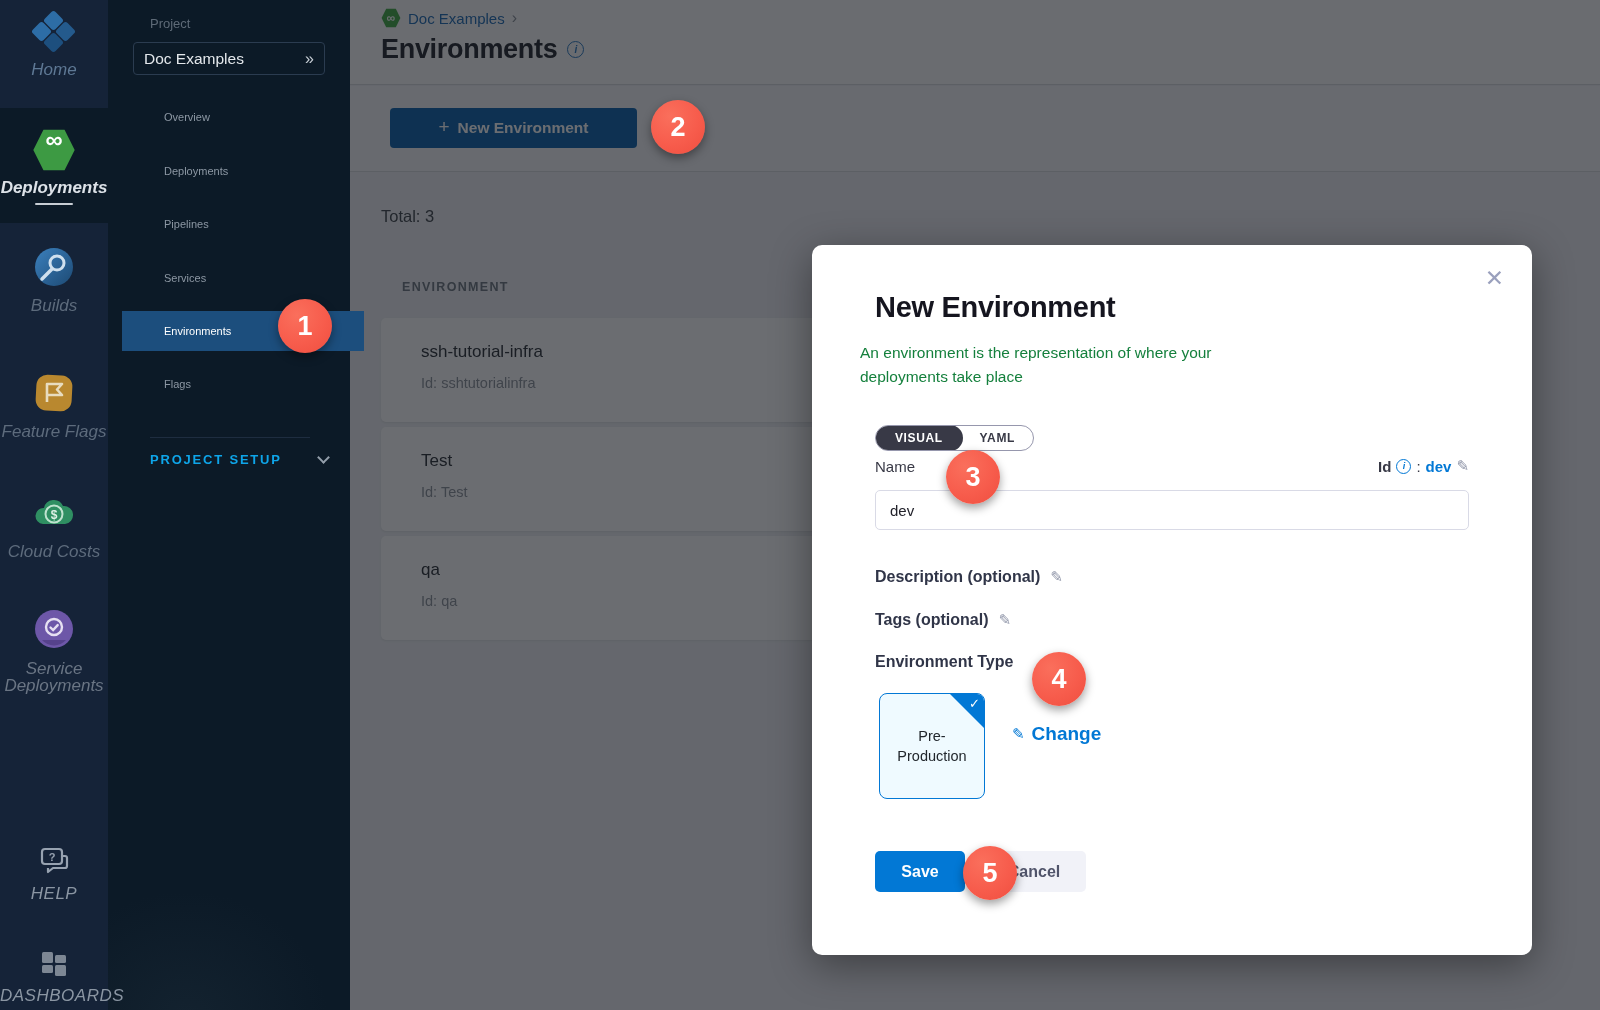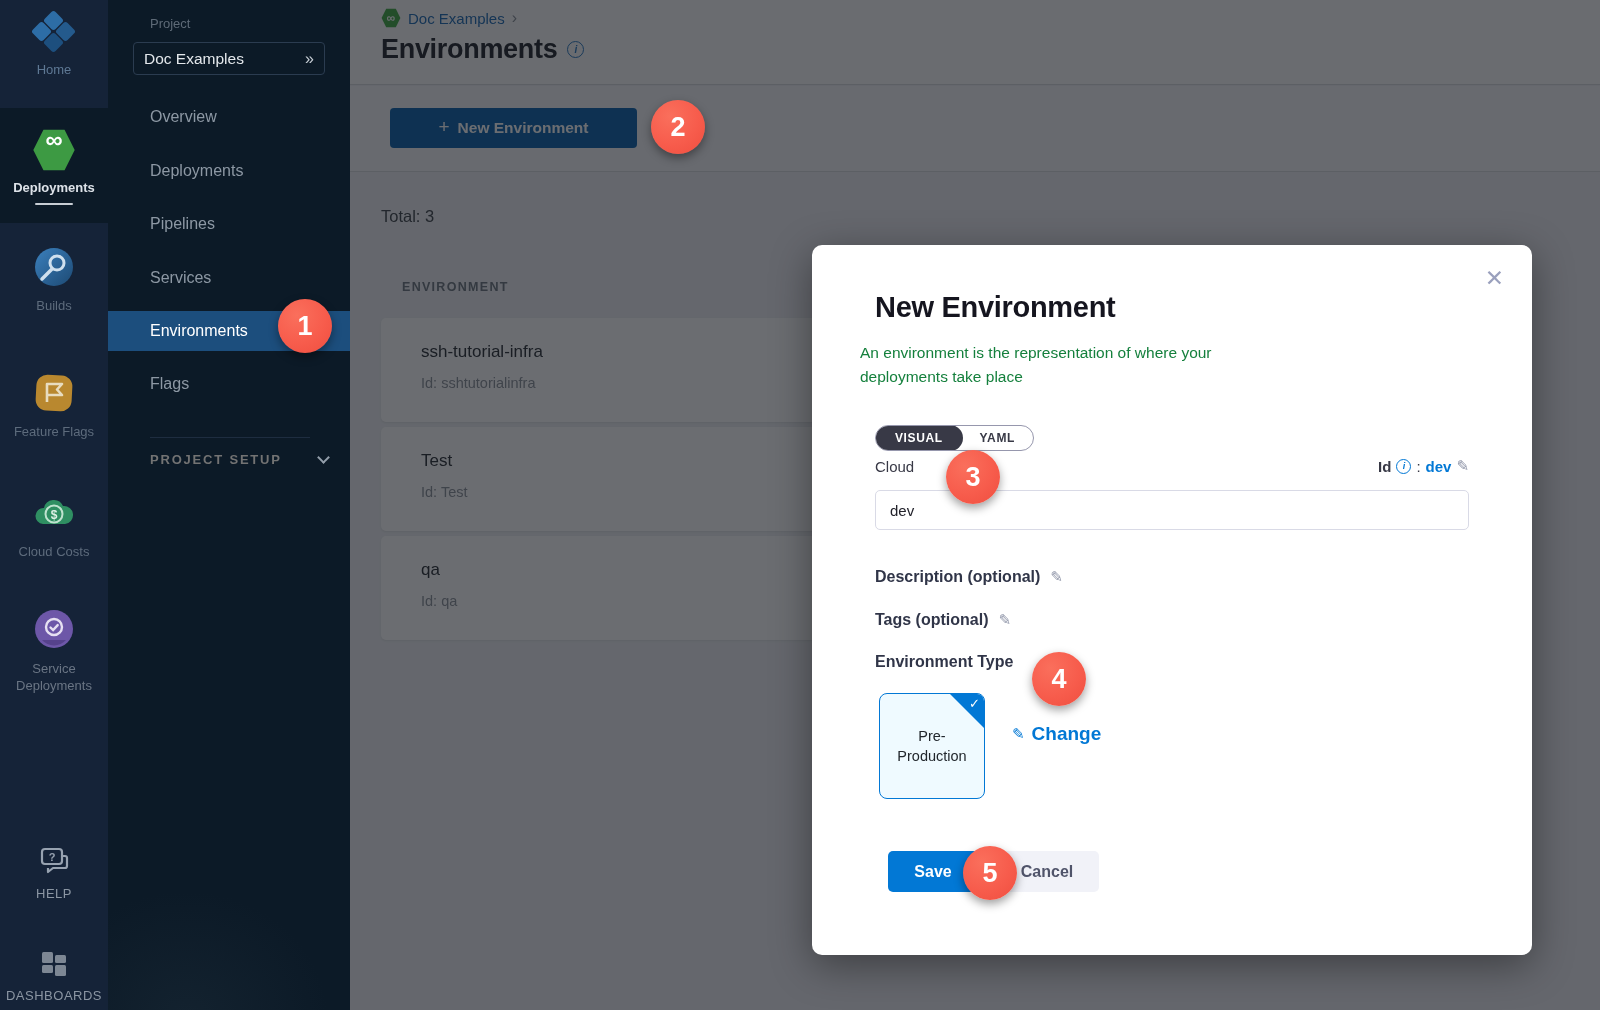--- a/index.html
+++ b/index.html
@@ -3,21 +3,21 @@
 <meta charset="utf-8">
 <style>
   * { margin:0; padding:0; box-sizing:border-box; }
   html,body { width:1600px; height:1010px; overflow:hidden; }
   body { font-family:"Liberation Sans","DejaVu Sans",sans-serif; background:#0c1a27; }
   .app { position:relative; width:1600px; height:1010px; overflow:hidden; }
 
   
   .primary-sidebar { position:absolute; left:0; top:0; width:108px; height:1010px; background:#152338; z-index:3; }
   .pitem { position:absolute; left:0; width:108px; text-align:center; }
-  .pitem .plabel { display:block; font-size:13px; color:#5d6b7c; margin-top:6px; line-height:15px; }
+  .pitem .plabel { display:block; font-size:17px; color:#5d6b7c; margin-top:6px; line-height:15px;font-style:italic; }
   .pitem .picon { display:inline-block; }
   .pitem-home { top:12px; }
   .pitem-home .plabel { color:#5e7894; }
   .pblock-active { position:absolute; left:0; top:108px; width:108px; height:115px; background:#0c1a27; }
   .pitem-deployments { top:128px; }
   .pitem-deployments .plabel { color:#dde2e8; font-weight:bold; margin-top:8px; }
   .deploy-underline { width:38px; height:2px; background:#c7cdd4; margin:8px auto 0; border-radius:1px; }
   .pitem-builds { top:246px; }
   .pitem-flags { top:372px; }
   .pitem-cloud { top:494px; }
@@ -40,28 +40,28 @@
 
   
   .project-sidebar { position:absolute; left:108px; top:0; width:224px; height:1010px; background:#0c1a27; z-index:2; }
   .project-sidebar::after { content:""; position:absolute; left:0; bottom:0; width:100%; height:150px;
        background:radial-gradient(90% 120% at 35% 105%, #13222f 0%, rgba(19,34,47,0) 70%); pointer-events:none; }
   .proj-label { position:absolute; left:42px; top:16px; font-size:13px; color:#5e6a77; }
   .proj-selector { position:absolute; left:25px; top:42px; width:192px; height:33px; border:1px solid #2b3c50;
        border-radius:4px; display:flex; align-items:center; padding:0 10px; }
   .proj-selector .pname { flex:1; font-size:15.5px; color:#e3e7eb; white-space:nowrap; overflow:hidden; }
   .proj-selector .dbl-chevron { font-size:16px; color:#c7ced5; }
-  .nav-item { position:absolute; left:0; width:242px; height:40px; line-height:40px; padding-left:42px;
-       font-size:16px; color:#8d98a4; cursor:pointer; }
+  .nav-item { position:absolute; left:14px; width:242px; height:40px; line-height:40px; padding-left:42px;
+       font-size:11px; color:#8d98a4; cursor:pointer; }
   .nav-item.active { background:#1c4e7d; color:#fff; }
   .nav-overview { top:97px; } .nav-deployments { top:151px; } .nav-pipelines { top:204px; }
   .nav-services { top:258px; } .nav-environments { top:311px; } .nav-gitops { top:364px; }
   .proj-divider { position:absolute; left:42px; right:22px; top:437px; height:1px; background:#1e2d40; }
   .proj-setup { position:absolute; left:42px; top:452px; width:178px; display:flex; align-items:center; justify-content:space-between; }
-  .proj-setup .ps-label { font-size:13px; font-weight:bold; letter-spacing:1.8px; color:#737373; }
+  .proj-setup .ps-label { font-size:13px; font-weight:bold; letter-spacing:1.8px; color:#0ea5e9; }
   .chev-down { width:9px; height:9px; border-right:2px solid #939eaa; border-bottom:2px solid #939eaa;
        transform:rotate(45deg); margin-top:-4px; }
 
   
   .main { position:absolute; left:350px; top:0; width:1250px; height:1010px; background:#eef0f3; z-index:1; }
   .page-header { position:absolute; left:0; top:0; width:100%; height:85px; background:#fdfdfd; border-bottom:1px solid #d7dade; }
   .breadcrumb { position:absolute; left:31px; top:7px; height:22px; display:flex; align-items:center; gap:7px; }
   .bc-hex { width:20px; height:20px; clip-path:polygon(26% 4%, 74% 4%, 97% 50%, 74% 96%, 26% 96%, 3% 50%);
        background:#42ab45; color:#fff; display:inline-flex; align-items:center; justify-content:center; font-size:12px; font-weight:bold; }
   .bc-link { font-size:15px; color:#1f6cb5; cursor:pointer; }
@@ -114,21 +114,21 @@
   .type-card { position:absolute; left:67px; top:448px; width:106px; height:106px; background:#effaff;
        border:1.5px solid #0278d5; border-radius:8px; overflow:hidden; cursor:pointer;
        display:flex; align-items:center; justify-content:center; text-align:center; }
   .type-card .tc-label { font-size:14.5px; color:#22272d; line-height:20px; width:82px; }
   .tc-corner { position:absolute; top:0; right:0; width:0; height:0;
        border-left:34px solid transparent; border-top:34px solid #0278d5; }
   .tc-check { position:absolute; top:2px; right:4px; color:#fff; font-size:13px; font-weight:bold; }
   .m-change { position:absolute; left:200px; top:478px; display:flex; align-items:center; gap:7px; cursor:pointer; }
   .m-change .pencil { color:#0278d5; }
   .m-change .chg-label { font-size:19px; font-weight:bold; color:#0278d5; }
-  .m-actions { position:absolute; left:76px; top:606px; display:flex; gap:17px; }
+  .m-actions { position:absolute; left:63px; top:606px; display:flex; gap:17px; }
   .btn-save { width:90px; height:41px; background:#0278d5; color:#fff; border:none; border-radius:5px;
        font-size:16px; font-weight:bold; cursor:pointer; font-family:inherit; }
   .btn-cancel { width:104px; height:41px; background:#f1f2f8; color:#50546a; border:none; border-radius:5px;
        font-size:16px; font-weight:bold; cursor:pointer; font-family:inherit; }
 
   
   .badge { position:absolute; width:54px; height:54px; border-radius:50%; z-index:20;
        background:radial-gradient(circle at 35% 30%, #fa6f5c 0%, #f75c4c 55%, #ef4e3f 100%);
        color:#fff; font-size:27px; font-weight:bold; display:flex; align-items:center; justify-content:center;
        box-shadow:0 4px 10px rgba(0,0,0,.38); }
@@ -299,21 +299,21 @@
     <span class="m-close">✕</span>
     <h2 class="m-title">New Environment</h2>
     <p class="m-desc">An environment is the representation of where your deployments take place</p>
 
     <div class="m-toggle">
       <span class="seg sel">VISUAL</span>
       <span class="seg">YAML</span>
     </div>
 
     <div class="m-name-row">
-      <span class="m-name-label">Cloud</span>
+      <span class="m-name-label">Name</span>
       <span class="m-id-group">
         <span class="m-id-label">Id</span>
         <span class="m-id-info">i</span>
         <span class="m-id-sep">:</span>
         <span class="m-id-value">dev</span>
         <span class="pencil">✎</span>
       </span>
     </div>
     <input class="m-input" type="text" value="dev" style="">
 

